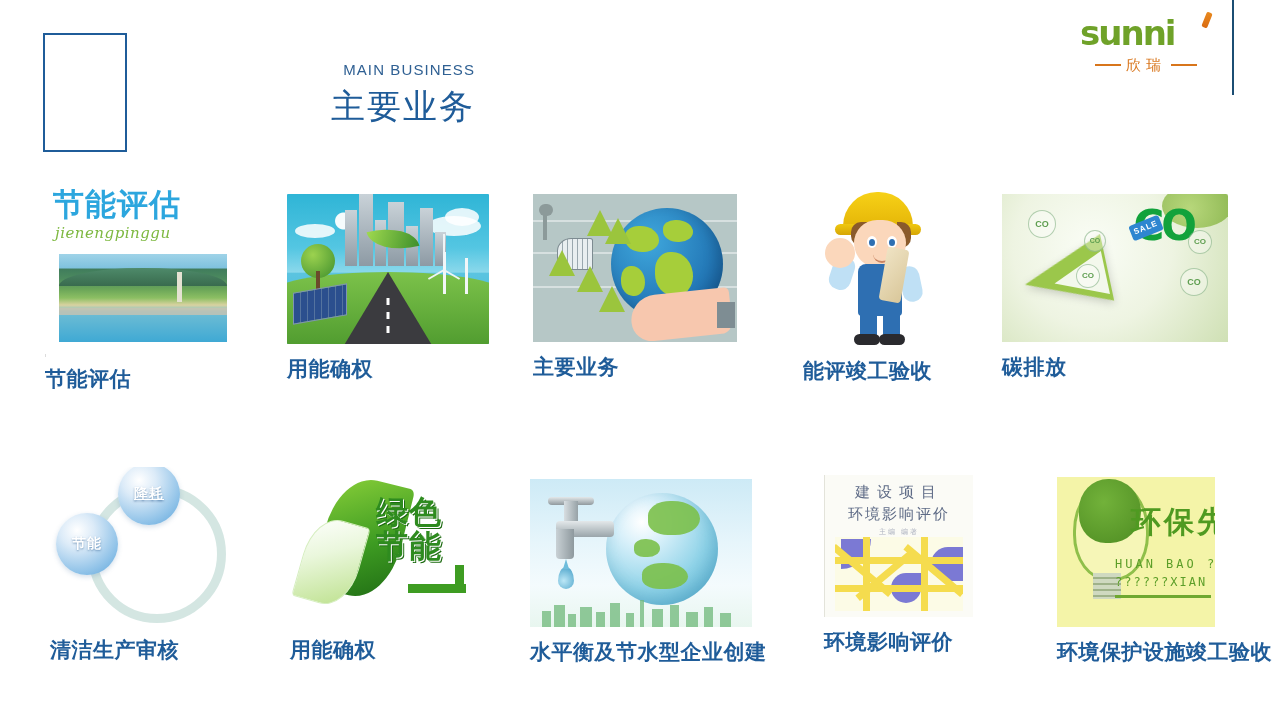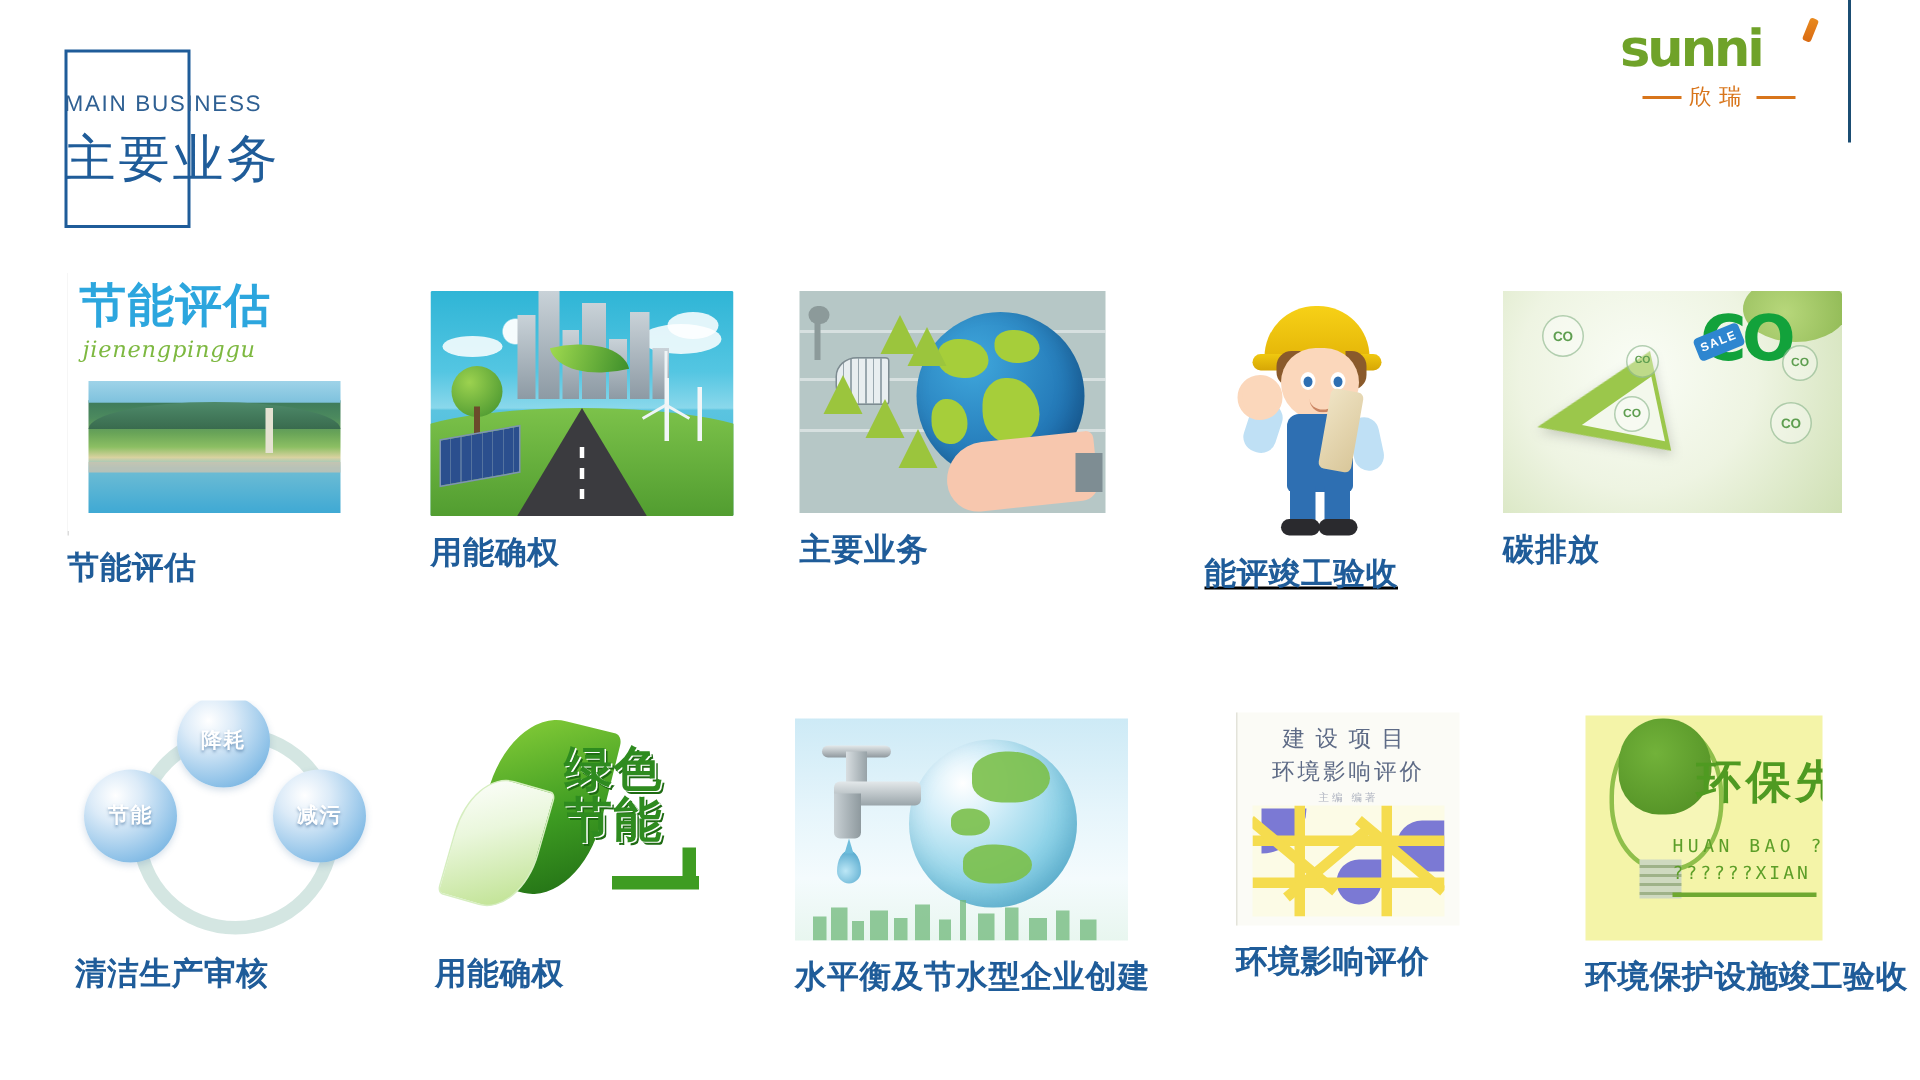--- a/index.html
+++ b/index.html
@@ -13,21 +13,21 @@
 
   
   .header{position:absolute;left:0;top:0;width:1280px;height:175px;}
 
   .title-frame{
     position:absolute;left:43px;top:33px;
     width:84px;height:119px;
     border:2px solid #1F5C99;
     box-sizing:border-box;
   }
-  .title-block{position:absolute;left:43px;top:60px;width:420px;}
+  .title-block{position:absolute;left:55px;top:60px;width:420px;text-align:right;}
   .main-business-en{
     font-size:15px;letter-spacing:1.1px;color:#2F6093;
     font-weight:400;line-height:19px;white-space:nowrap;
   }
   .main-business-cn{
     font-size:34px;color:#1F5C99;font-weight:400;
     line-height:46px;letter-spacing:2px;white-space:nowrap;
     margin-top:4px;
   }
 
@@ -292,21 +292,21 @@
   }
   .c6-node{
     position:absolute;width:62px;height:62px;border-radius:50%;
     background:radial-gradient(circle at 34% 28%,#FFFFFF 0%,#DCEBF8 28%,#8FC2E8 70%,#5BA3D9 100%);
     box-shadow:0 2px 5px rgba(60,110,160,.22);
     display:flex;align-items:center;justify-content:center;
     font-size:14px;color:#FFFFFF;font-weight:600;
     text-shadow:0 1px 2px rgba(40,90,140,.55);
     letter-spacing:1px;
   }
-  .c6-top{left:68px;top:-4px;}
+  .c6-top{left:68px;top:-4px;text-decoration:underline;}
   .c6-right{left:132px;top:46px;}
   .c6-bottom{left:68px;top:96px;}
   .c6-left{left:6px;top:46px;}
 
   
   .c7-media{width:196px;height:158px;position:relative;}
   .c7-leafbig{
     position:absolute;left:34px;top:12px;width:78px;height:118px;
     background:linear-gradient(150deg,#8CD13A 0%,#3E9C22 55%,#1F6B14 100%);
     border-radius:50% 6% 50% 6%;transform:rotate(14deg);
@@ -523,21 +523,21 @@
         <div class="c3-tree" style="left:72px;top:24px;"></div>
         <div class="c3-tree" style="left:44px;top:72px;"></div>
         <div class="c3-tree" style="left:66px;top:92px;"></div>
         <div class="c3-tree" style="left:16px;top:56px;"></div>
         <div class="c3-hand"></div>
         <div class="c3-box"></div>
       </div>
       <div class="card-label">主要业务</div>
     </div>
 
-    <div class="card" style="left:803px;top:16px;text-decoration:underline;">
+    <div class="card" style="left:803px;top:4px;">
       <div class="card-media c4-media">
         <div class="c4-shirt"></div>
         <div class="c4-armL"></div>
         <div class="c4-handL"></div>
         <div class="c4-armR"></div>
         <div class="c4-helmet"></div>
         <div class="c4-brim"></div>
         <div class="c4-hair"></div>
         <div class="c4-hair2"></div>
         <div class="c4-head"></div>
@@ -570,21 +570,20 @@
       <div class="card-label">碳排放</div>
     </div>
   </div>
 
   <div class="row">
 
     <div class="card" style="left:50px;top:0;">
       <div class="card-media c6-media">
         <div class="c6-ring"></div>
         <div class="c6-node c6-top">降耗</div>
-        <div class="c6-node c6-right">减污</div>
         <div class="c6-node c6-left">节能</div>
       </div>
       <div class="card-label">清洁生产审核</div>
     </div>
 
     <div class="card" style="left:290px;top:0;">
       <div class="card-media c7-media">
         <div class="c7-leafbig"></div>
         <div class="c7-leafsmall"></div>
         <div class="c7-txt">绿色</div>

